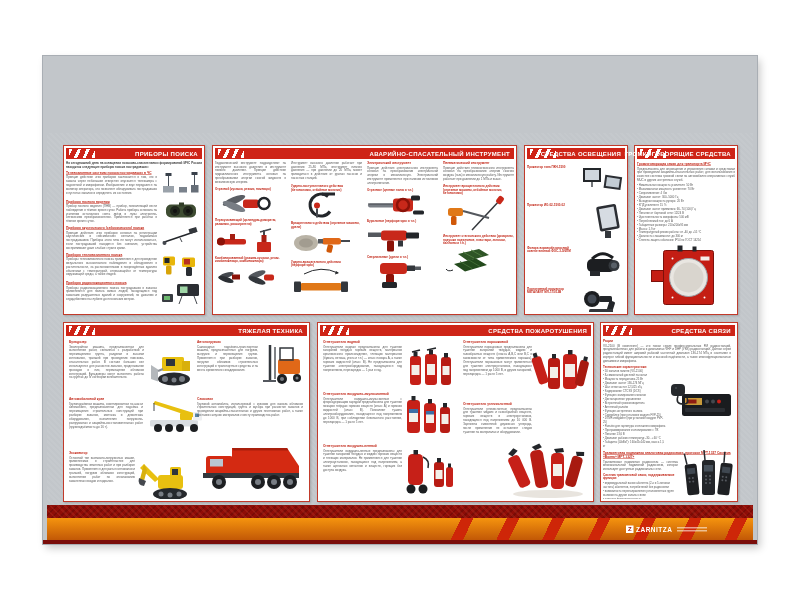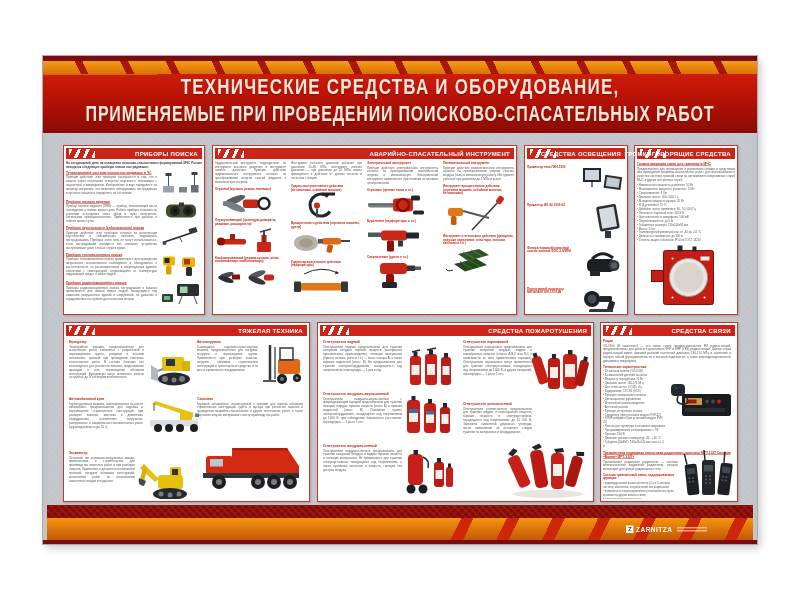--- a/index.html
+++ b/index.html
@@ -43,29 +43,20 @@
 .row{display:flex;gap:6px;align-items:flex-start}
 .f1{flex:1}
 svg{display:block}
 .abs{position:absolute}
 </style>
 </head>
 <body>
 
 <div class="poster">
 
-  <div class="topband">
-    <div class="wedgeL"></div>
-    <div class="topedge"></div>
-    <div class="topstrip"></div>
-    <div class="titles">
-      <div class="t1">ТЕХНИЧЕСКИЕ СРЕДСТВА И ОБОРУДОВАНИЕ,</div>
-      <div class="t2">ПРИМЕНЯЕМЫЕ ПРИ ПРОВЕДЕНИИ ПОИСКОВО-СПАСАТЕЛЬНЫХ РАБОТ</div>
-    </div>
-  </div>
 
   <div class="content">
 
     <div class="panel" style="left:16px;top:12px;width:142px;height:170px">
       <div class="phead">
           <span class="st"></span>
           <span class="ptitle">ПРИБОРЫ ПОИСКА</span>
         </div>
       <div class="pbody">
         <div class="shrink" style="width:272px">

